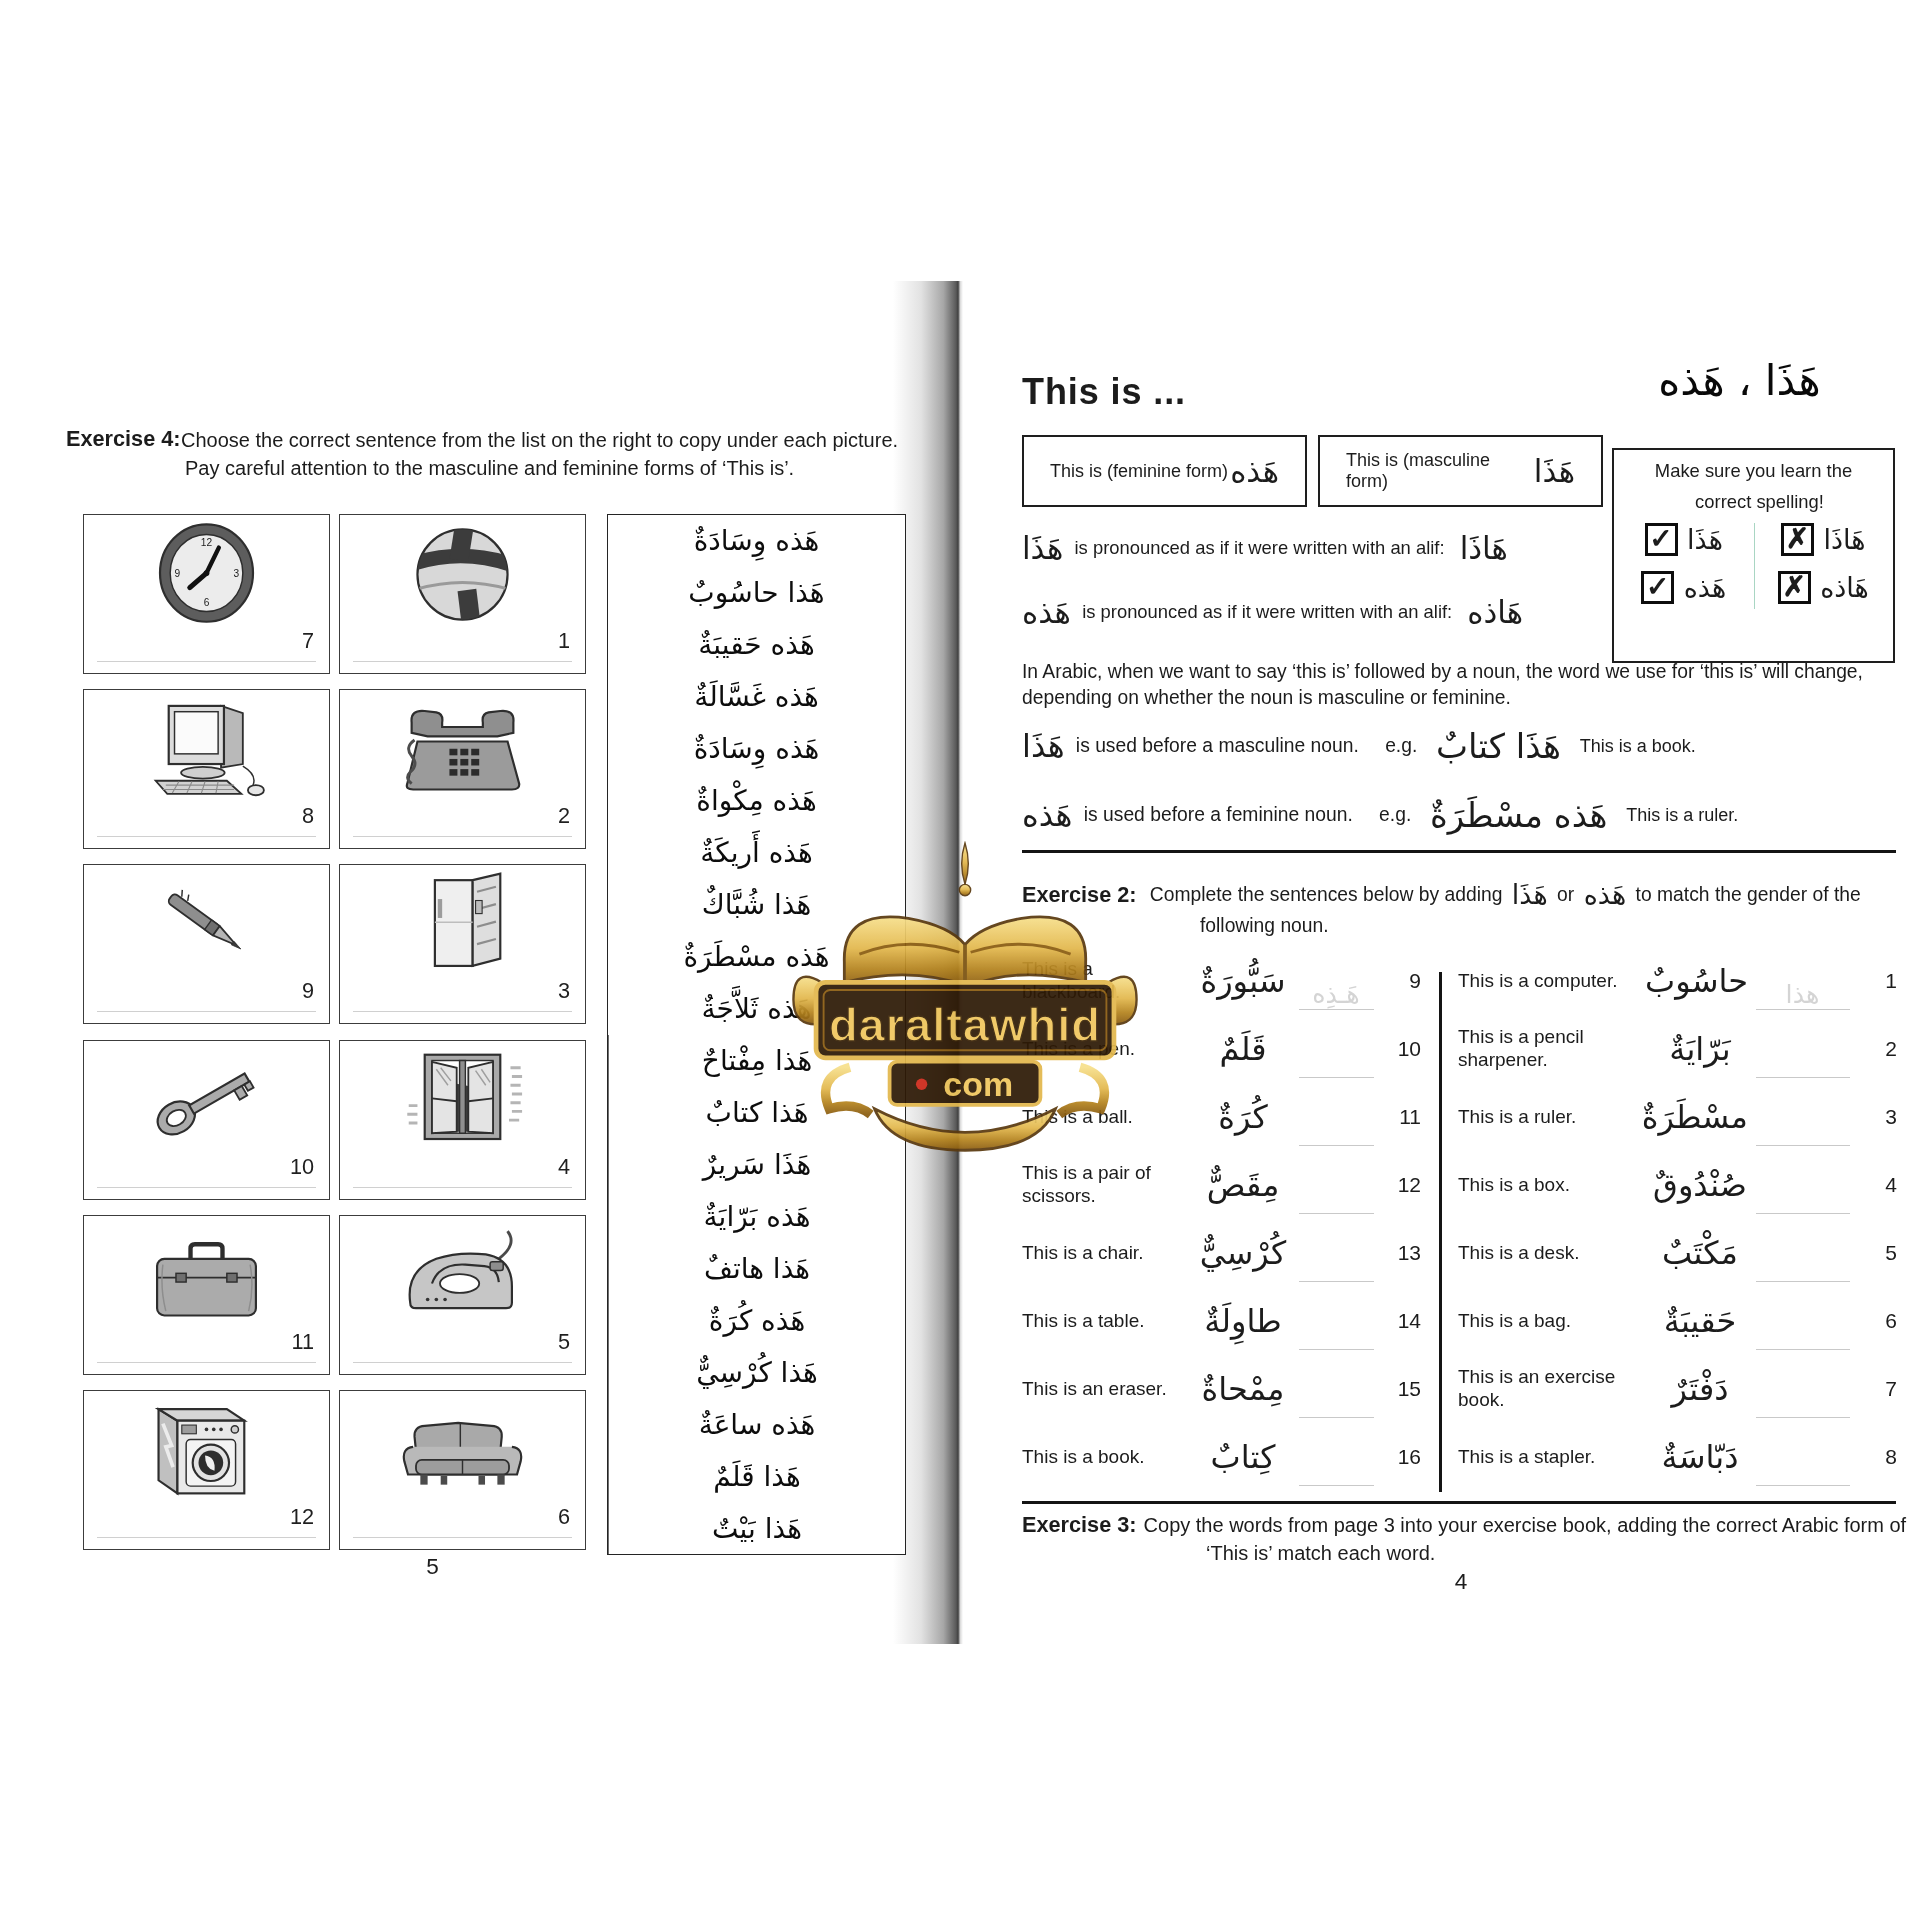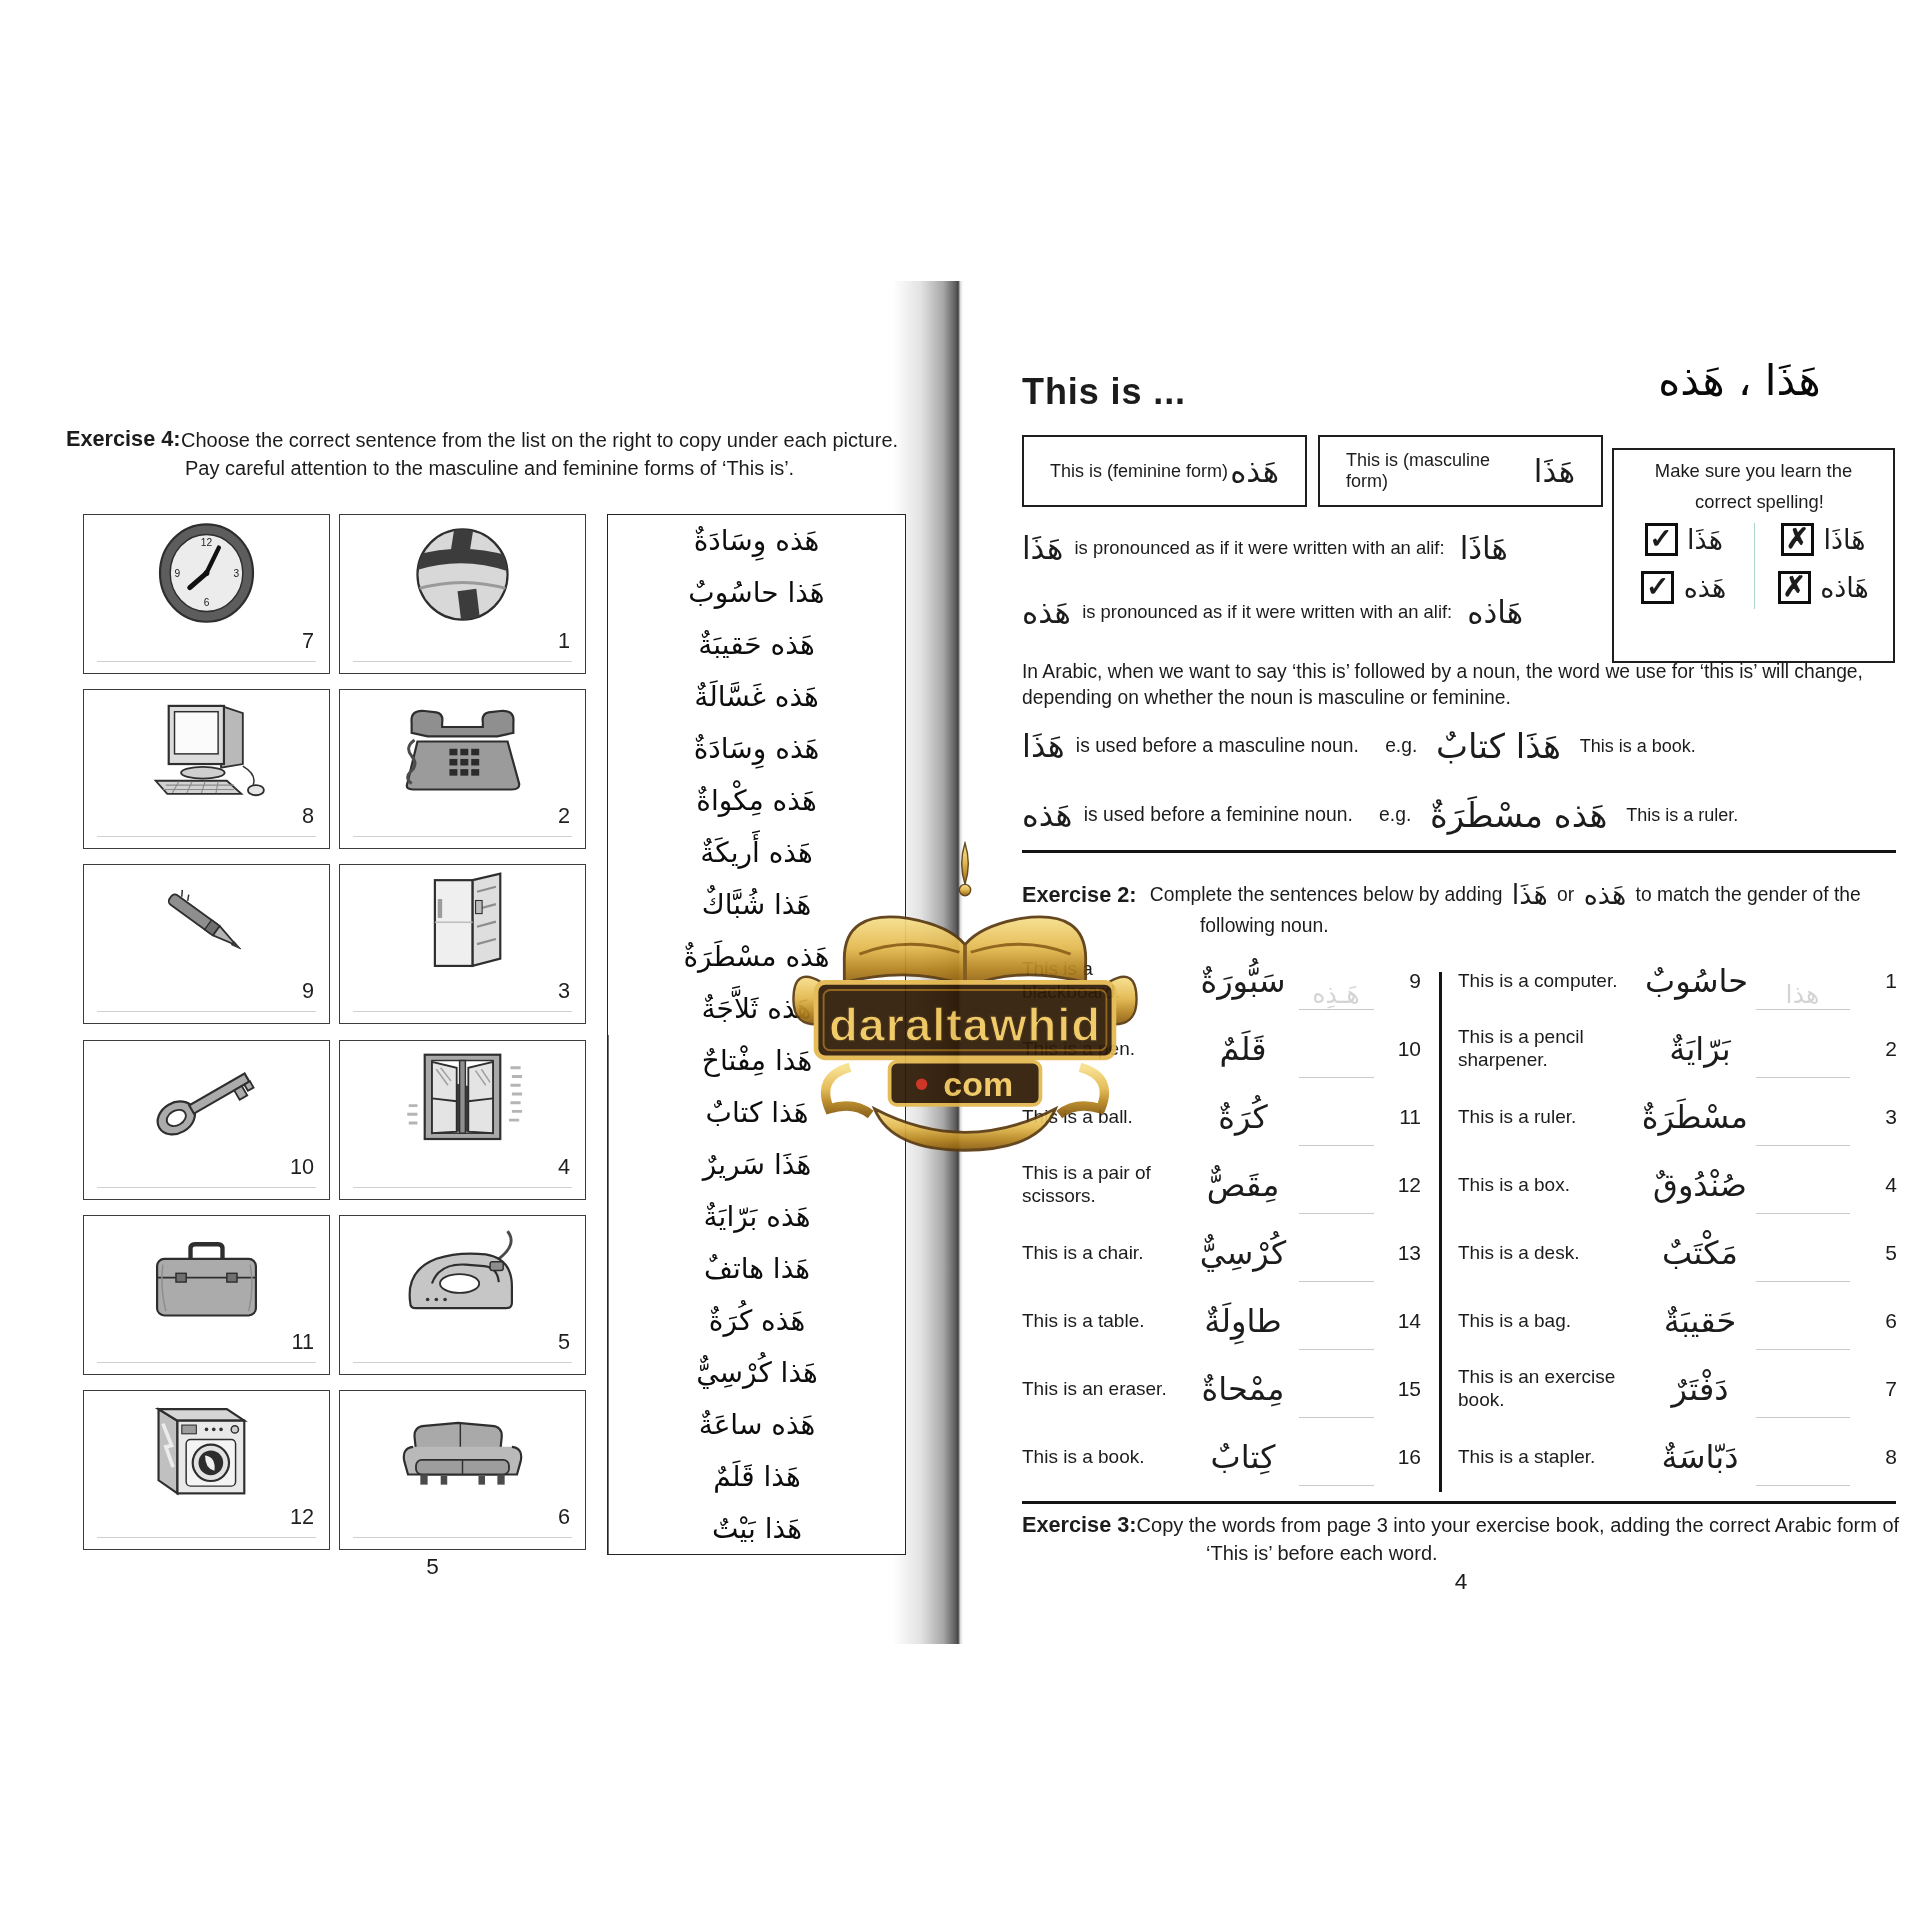--- a/index.html
+++ b/index.html
@@ -72,21 +72,21 @@
   .x2col.rgt{left:1458px;width:439px;}
   .x2row{height:68px;display:flex;align-items:center;}
   .x2row .en{width:173px;font-size:19px;line-height:22.6px;}
   .x2col.rgt .x2row .en{width:194px;}
   .x2row .arn{width:96px;text-align:center;font-size:32px;}
   .x2row .blank{flex:1;margin:0 7.5px;height:41px;position:relative;border-bottom:1.9px solid #c9c9c9;align-self:center;top:7.5px;}
   .x2row .faint{position:absolute;left:0;right:0;bottom:0px;text-align:center;color:#d4d4d4;font-size:25.4px;}
   .x2row .num{width:40px;text-align:right;font-size:21px;}
   .x2div{left:1439px;top:972px;width:2.8px;height:520px;background:#141414;}
 
-  .x3a{left:1022px;top:1512px;display:flex;gap:0;align-items:center;}
+  .x3a{left:1022px;top:1512px;display:flex;gap:7px;align-items:center;}
   .x3a .lbl{font-size:21.7px;font-weight:bold;white-space:nowrap;}
   .x3a .t{font-size:20px;padding-top:1.9px;}
   .x3b{left:1206px;top:1542px;font-size:20px;}
 
   
   .wm{left:784px;top:841px;width:362px;height:330px;opacity:0.93;pointer-events:none;}
 </style>
 </head>
 <body>
 
@@ -549,21 +549,21 @@
       </span>
       <span class="num">8</span>
     </div>
 </div>
 
 <div class="abs rule2"></div>
 <div class="abs x3a">
   <span class="lbl">Exercise 3:</span>
   <span class="t">Copy the words from page 3 into your exercise book, adding the correct Arabic form of</span>
 </div>
-<div class="abs x3b">‘This is’ before each word.</div>
+<div class="abs x3b">‘This is’ match each word.</div>
 
 <div class="abs pnum4">4</div>
 
 <div class="abs wm">
   <svg viewBox="0 0 384 350" width="362" height="330">
     <defs>
       <linearGradient id="gg" x1="0" y1="0" x2="0" y2="1">
         <stop offset="0" stop-color="#f7e08c"></stop>
           <stop offset="0.45" stop-color="#e3b84d"></stop>
         <stop offset="0.75" stop-color="#b5841f"></stop>

